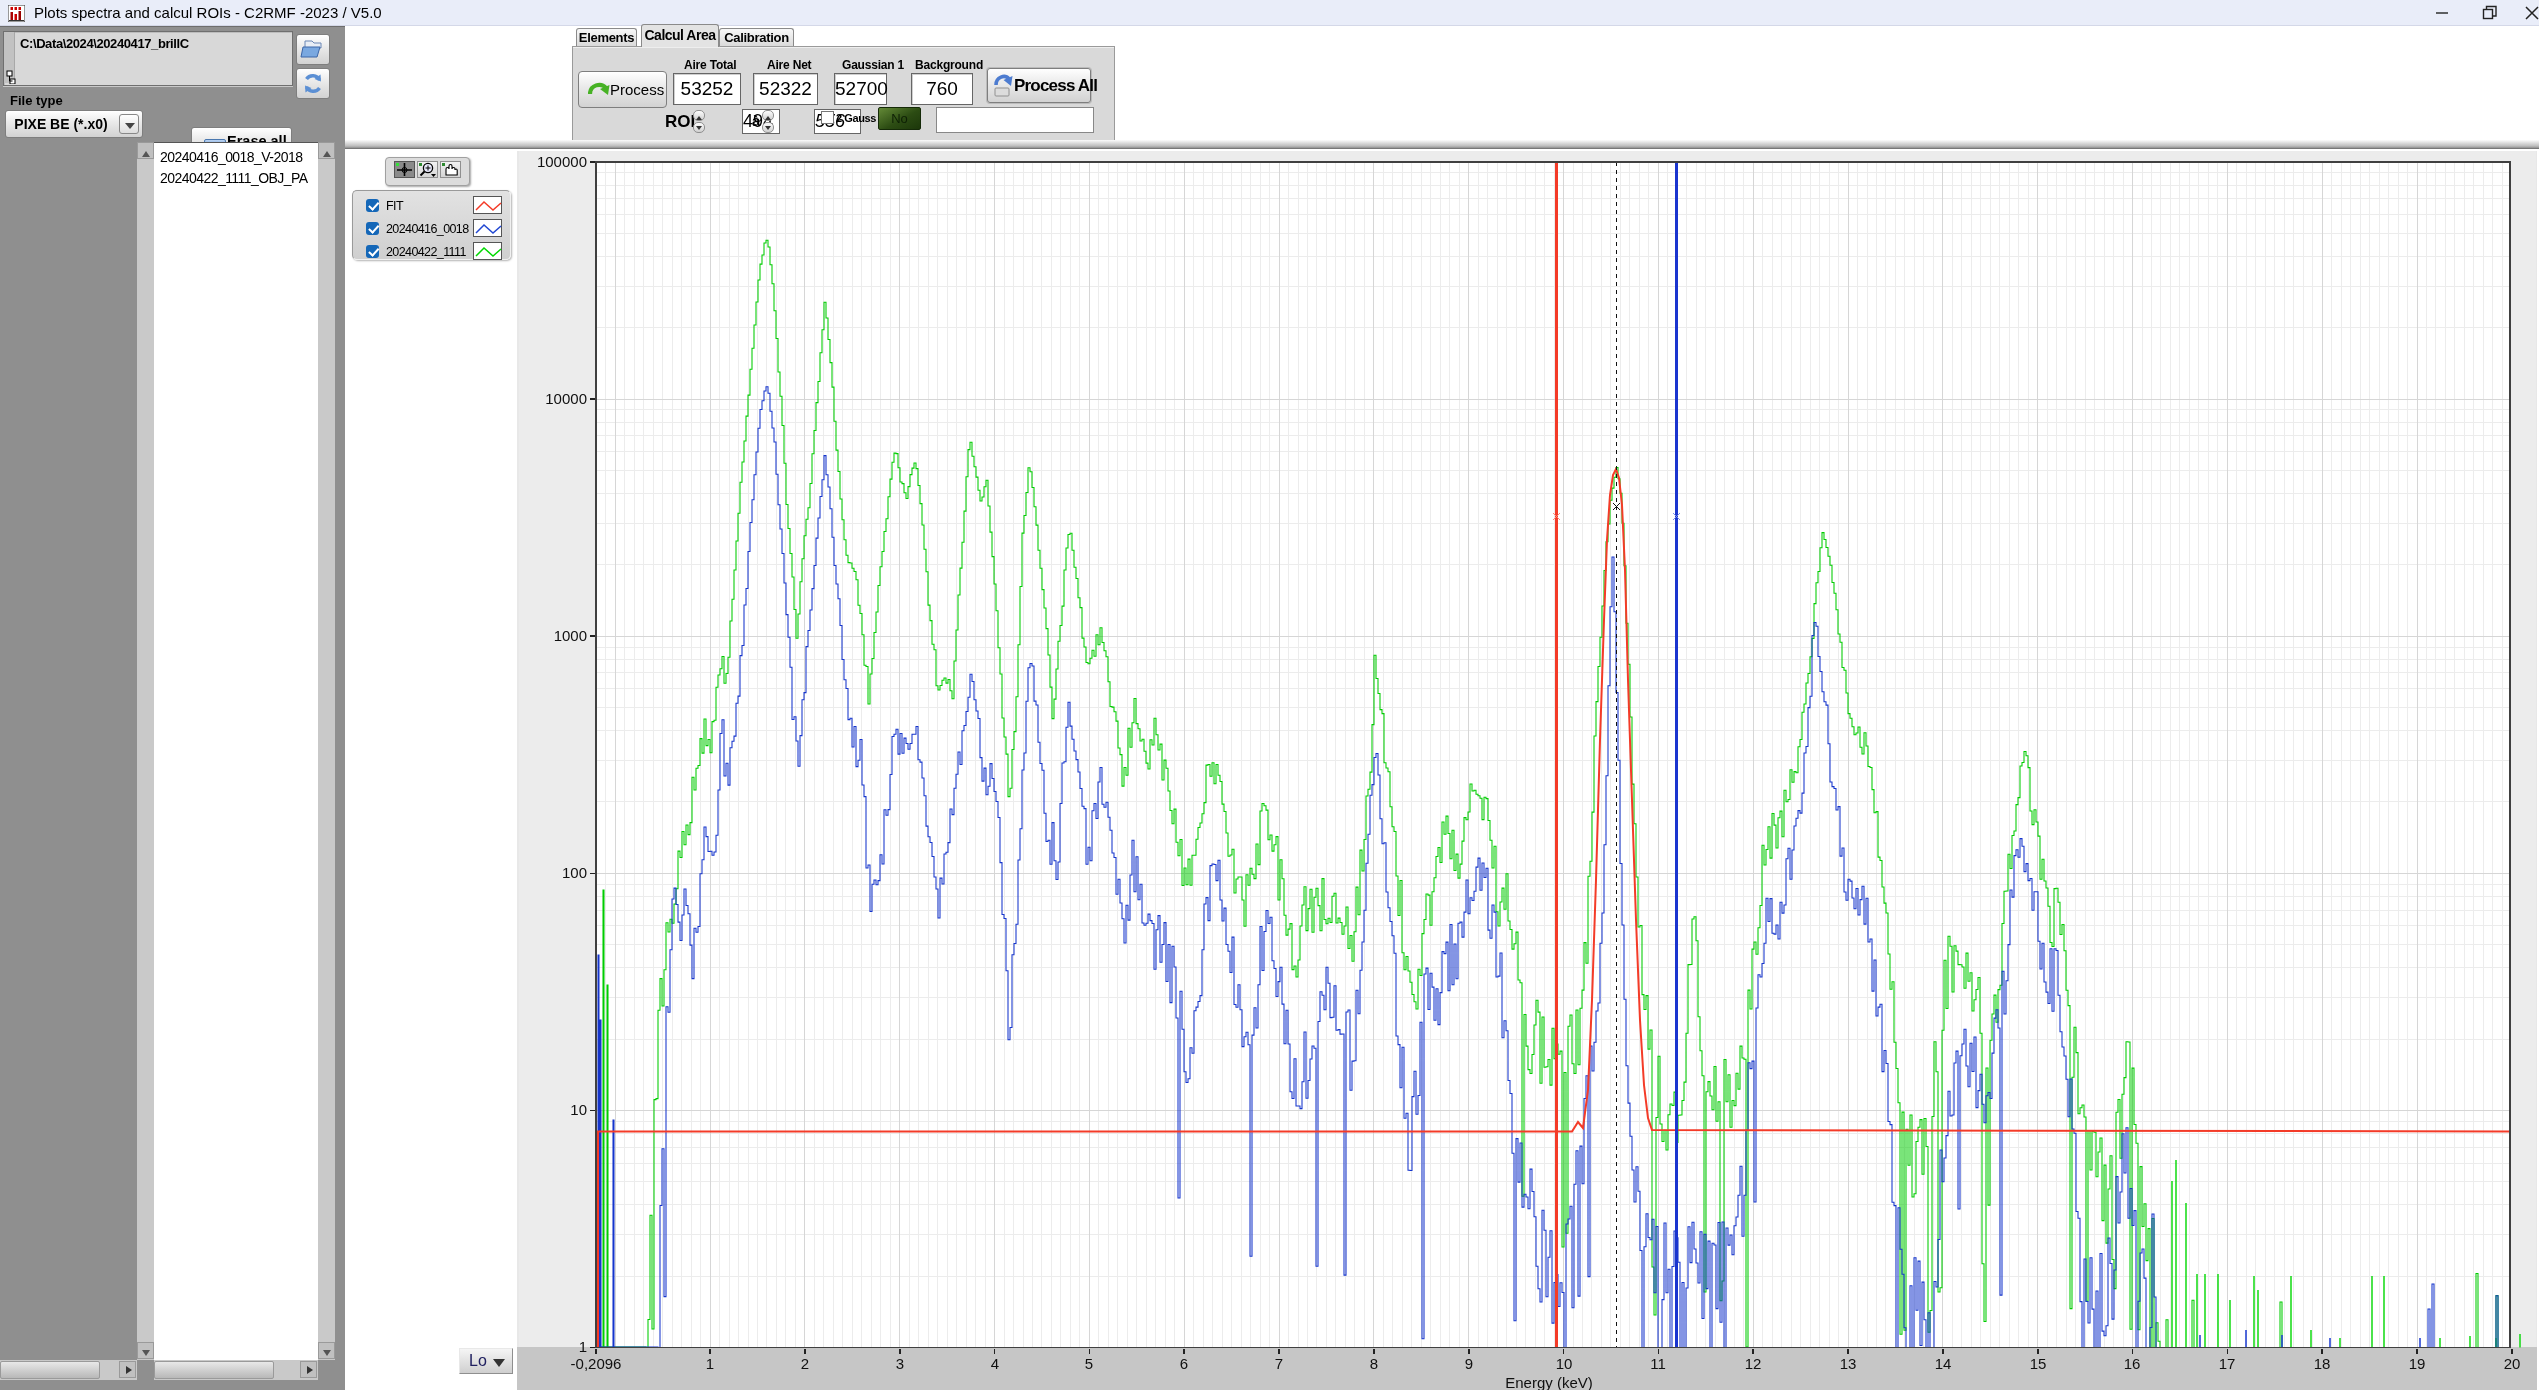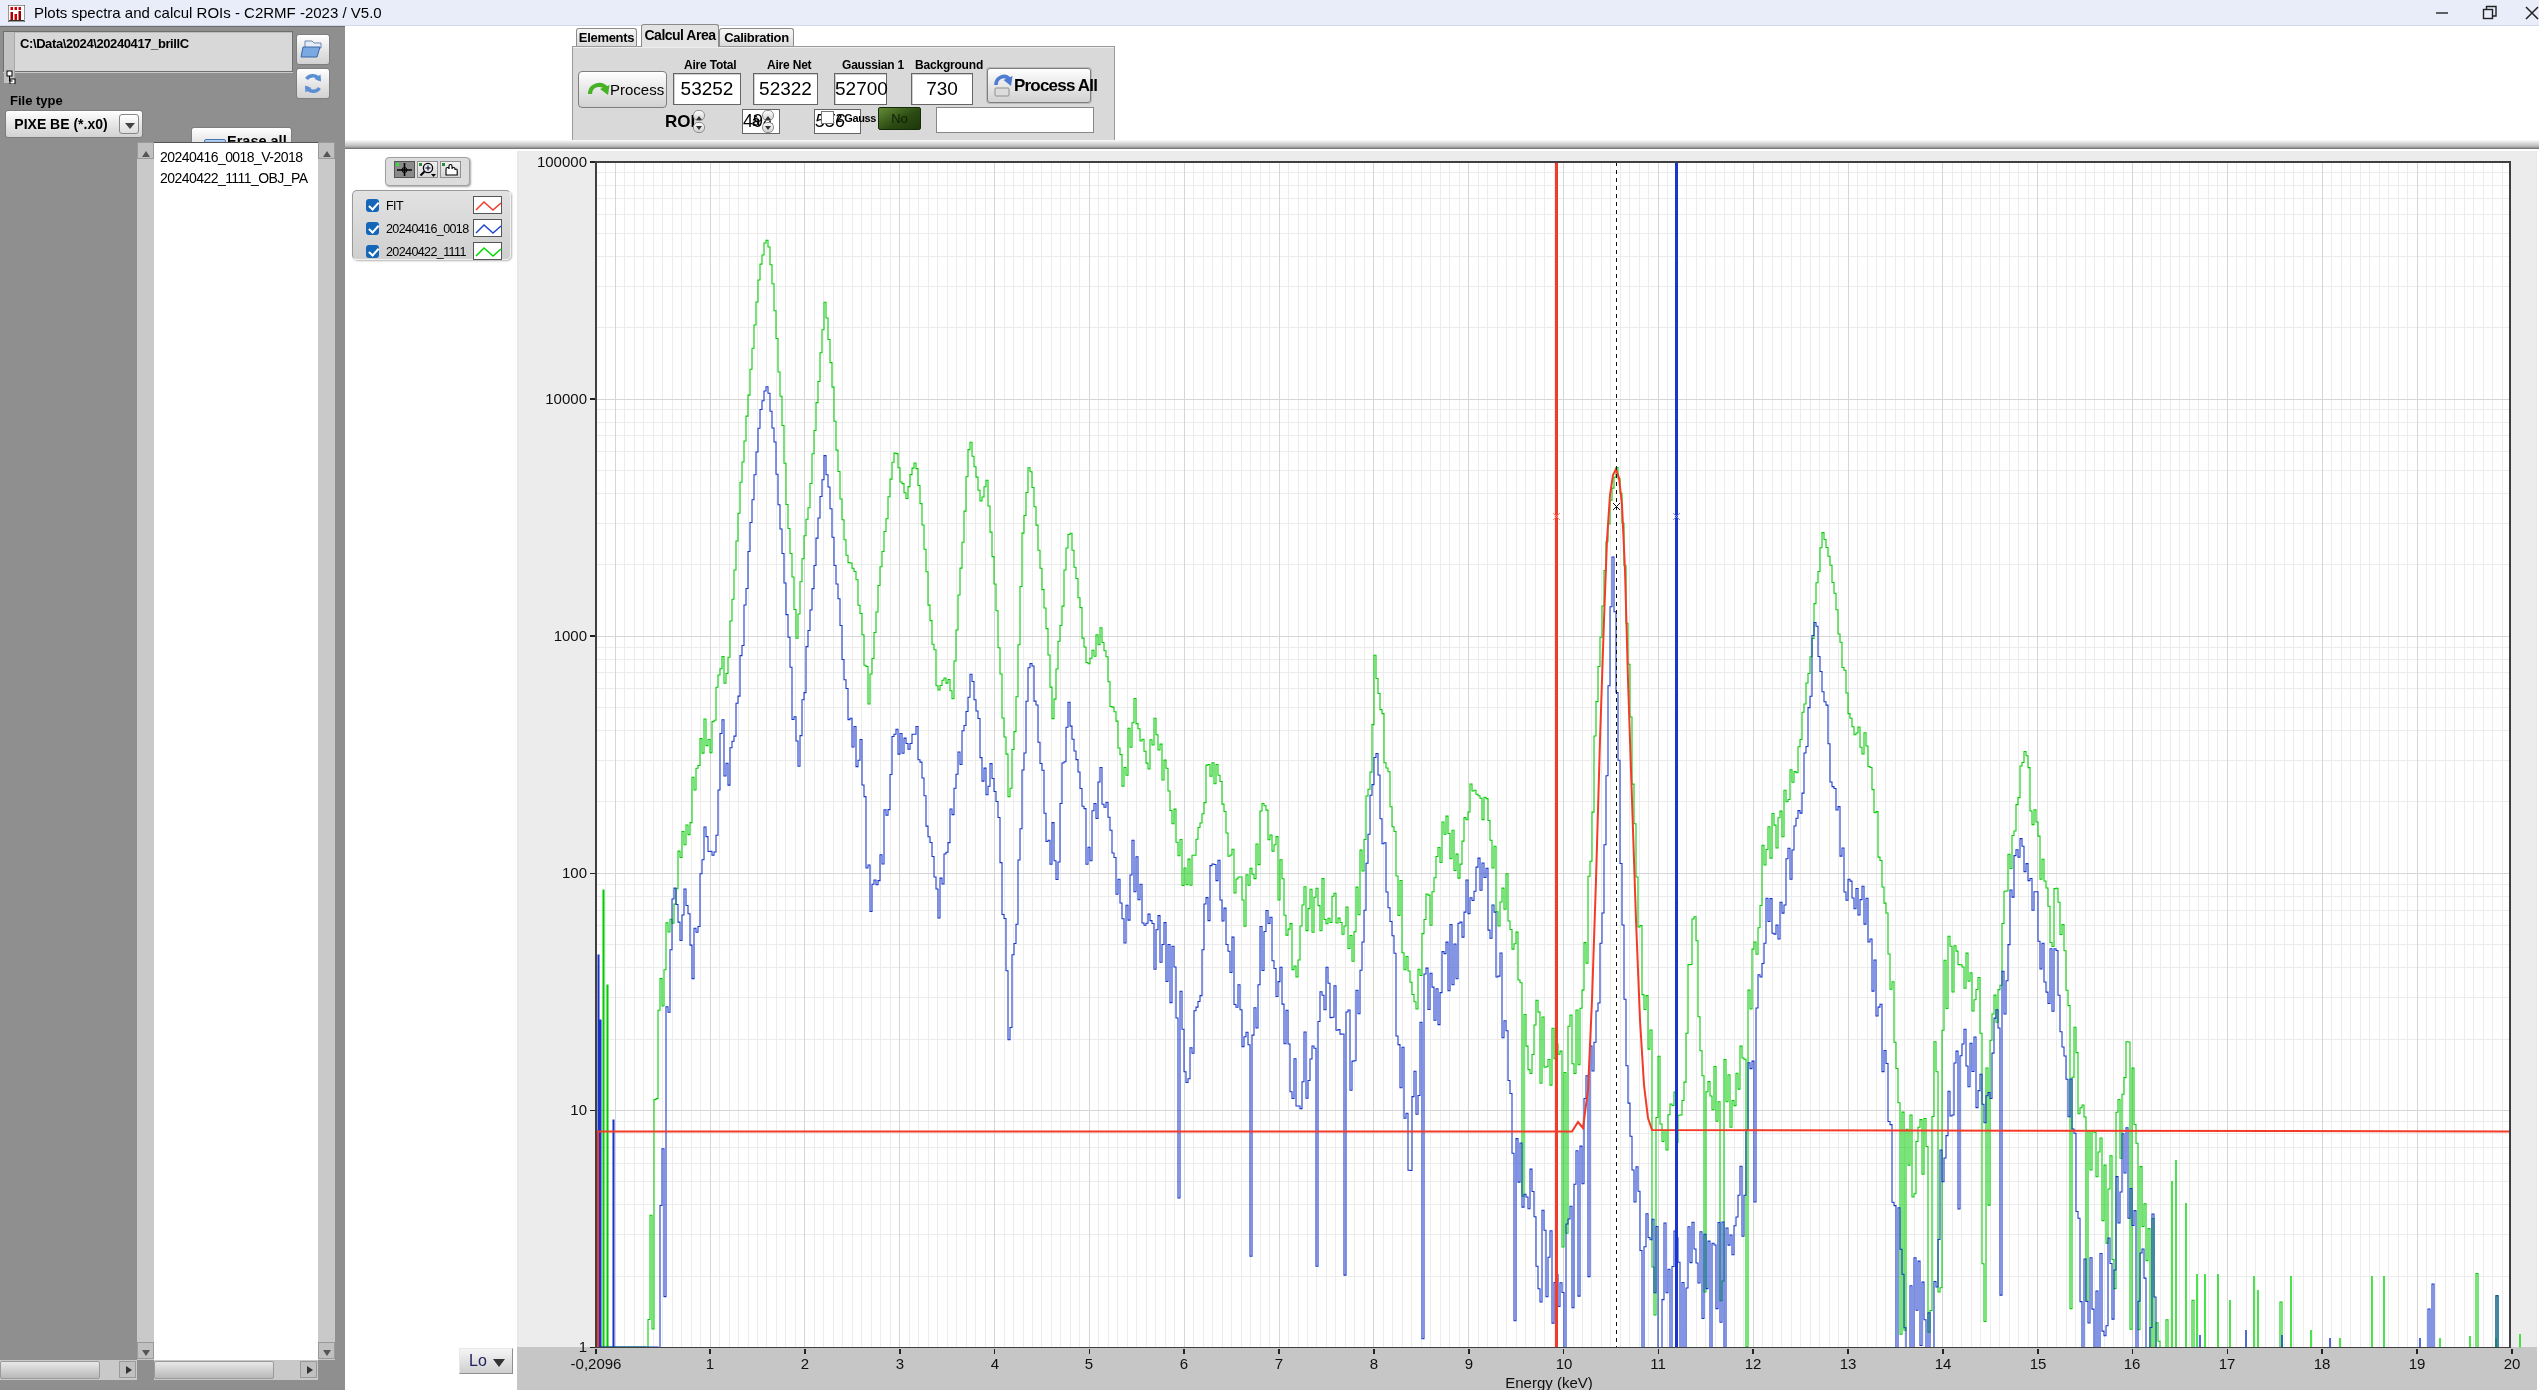--- a/index.html
+++ b/index.html
@@ -4,21 +4,21 @@
 * { margin:0; padding:0; box-sizing:border-box; }
 html,body { width:2539px; height:1390px; font-family:"Liberation Sans", sans-serif; background:#fff; overflow:hidden; }
 #app { position:relative; width:2539px; height:1390px; background:#fff; }
 .abs { position:absolute; }
 
 #titlebar { left:0; top:0; width:2539px; height:26px; background:#e9edf9; border-bottom:1px solid #d4d8e8; }
 #title-text { left:34px; top:4px; font-size:15px; color:#000; }
 
 #leftpanel { left:0; top:26px; width:345px; height:1364px; background:#8f8f8f; border-top:1px solid #6d6d6d; }
 .raisedbtn { background:linear-gradient(#ffffff,#e9e9e9 45%,#d2d2d2); border:1px solid #7e7e7e; border-radius:3px; box-shadow:inset 0 1px 0 #fff; }
-#pathbox { left:3px; top:4px; width:290px; height:41px; background:#d8d8d8; border:1px solid #6f6f6f; box-shadow: inset 1px 1px 0 #bdbdbd, 0 1px 0 #c9c9c9; }
+#pathbox { left:3px; top:4px; width:290px; height:55px; background:#d8d8d8; border:1px solid #6f6f6f; box-shadow: inset 1px 1px 0 #bdbdbd, 0 1px 0 #c9c9c9; }
 #pathstrip { left:0px; top:0px; width:11px; height:51px; background:#c2c2c2; border-right:1px solid #a8a8a8; }
 #pathtext { left:16px; top:4px; font-size:13px; font-weight:bold; color:#000; letter-spacing:-0.4px; }
 #pathglyph { left:2px; top:38px; width:10px; height:14px; }
 .toolbtn { width:34px; height:31px; }
 #btn-open { left:296px; top:7px; }
 #btn-refresh { left:296px; top:41px; }
 #filetype-label { left:10px; top:66px; font-size:13px; font-weight:bold; color:#000; }
 #dd-filetype { left:5px; top:83px; width:138px; height:28px; }
 #dd-filetype .t { position:absolute; left:0; right:26px; top:5px; text-align:center; font-size:14px; font-weight:bold; }
 #dd-filetype .arr { position:absolute; right:3px; top:3px; width:20px; height:20px; border:1px solid #888; border-radius:3px; background:linear-gradient(#fff,#ddd); }
@@ -169,21 +169,21 @@
 <div class="abs raisedbtn" id="btn-process">
   <svg class="abs" style="left:9px;top:9px" width="24" height="20" viewBox="0 0 24 20">
         <path d="M2 13 C2 4, 13 1, 18 7" fill="none" stroke="#47b225" stroke-width="4.2"></path>
         <path d="M21.5 4 L20 14 L12 8 z" fill="#47b225"></path>
       </svg>
   <div class="abs" style="left:31px;top:9px;font-size:15px;white-space:nowrap;">Process</div>
 </div>
 <div class="vbox" style="left:673px;top:73px;width:68px;height:32px;line-height:30px;">53252</div>
 <div class="vbox" style="left:753px;top:73px;width:65px;height:32px;line-height:30px;">52322</div>
 <div class="vbox" style="left:834px;top:73px;width:53px;height:32px;line-height:30px;">52700</div>
-<div class="vbox" style="left:911px;top:73px;width:62px;height:32px;line-height:30px;">730</div>
+<div class="vbox" style="left:911px;top:73px;width:62px;height:32px;line-height:30px;">760</div>
 <div class="abs raisedbtn" id="btn-processall">
   <svg class="abs" style="left:5px;top:4px" width="24" height="26" viewBox="0 0 24 26">
         <rect x="2" y="15" width="14" height="8" rx="1" fill="#dcdcdc" stroke="#909090"></rect>
         <path d="M3 12 C3 4, 12 1, 16 6" fill="none" stroke="#4d7cd0" stroke-width="3.6"></path>
         <path d="M19.5 3 L18 13 L10.5 7 z" fill="#4d7cd0"></path>
       </svg>
   <div class="abs" style="left:26px;top:7px;font-size:17px;font-weight:bold;letter-spacing:-0.8px;white-space:nowrap;">Process All</div>
 </div>
 <div class="abs" id="roi-label">ROI</div>
 <div class="spin" style="left:693px;top:110px;">

